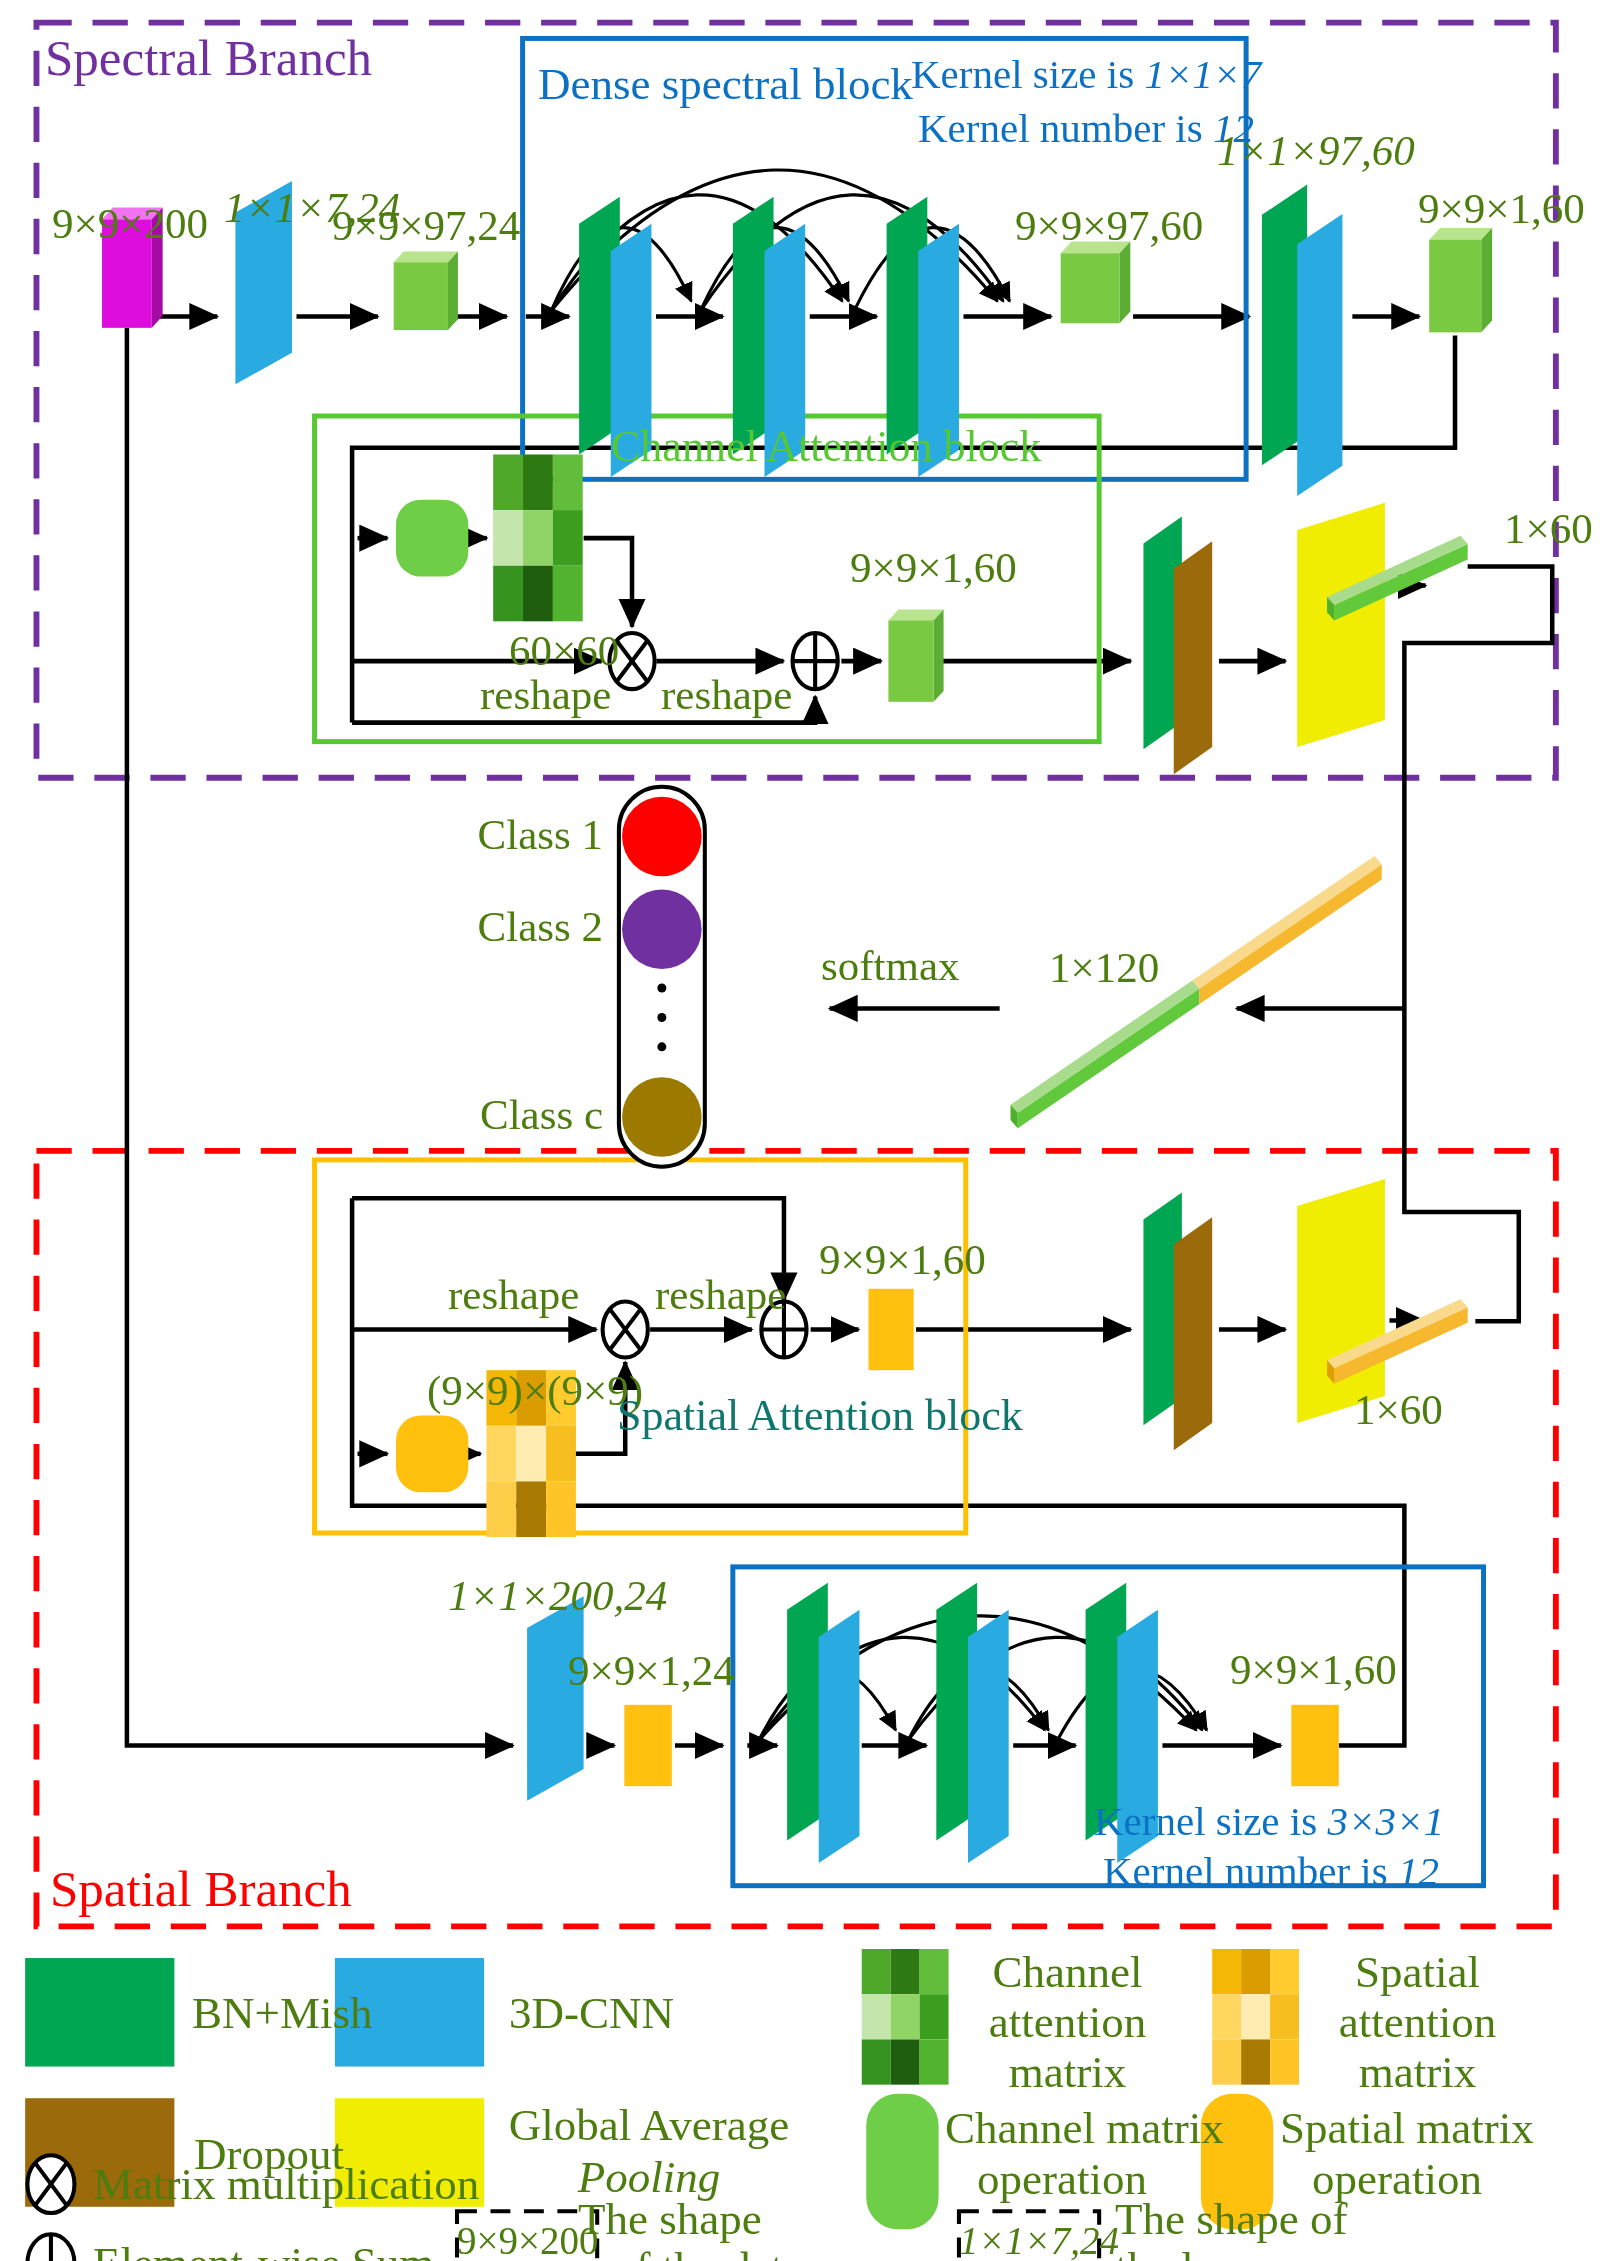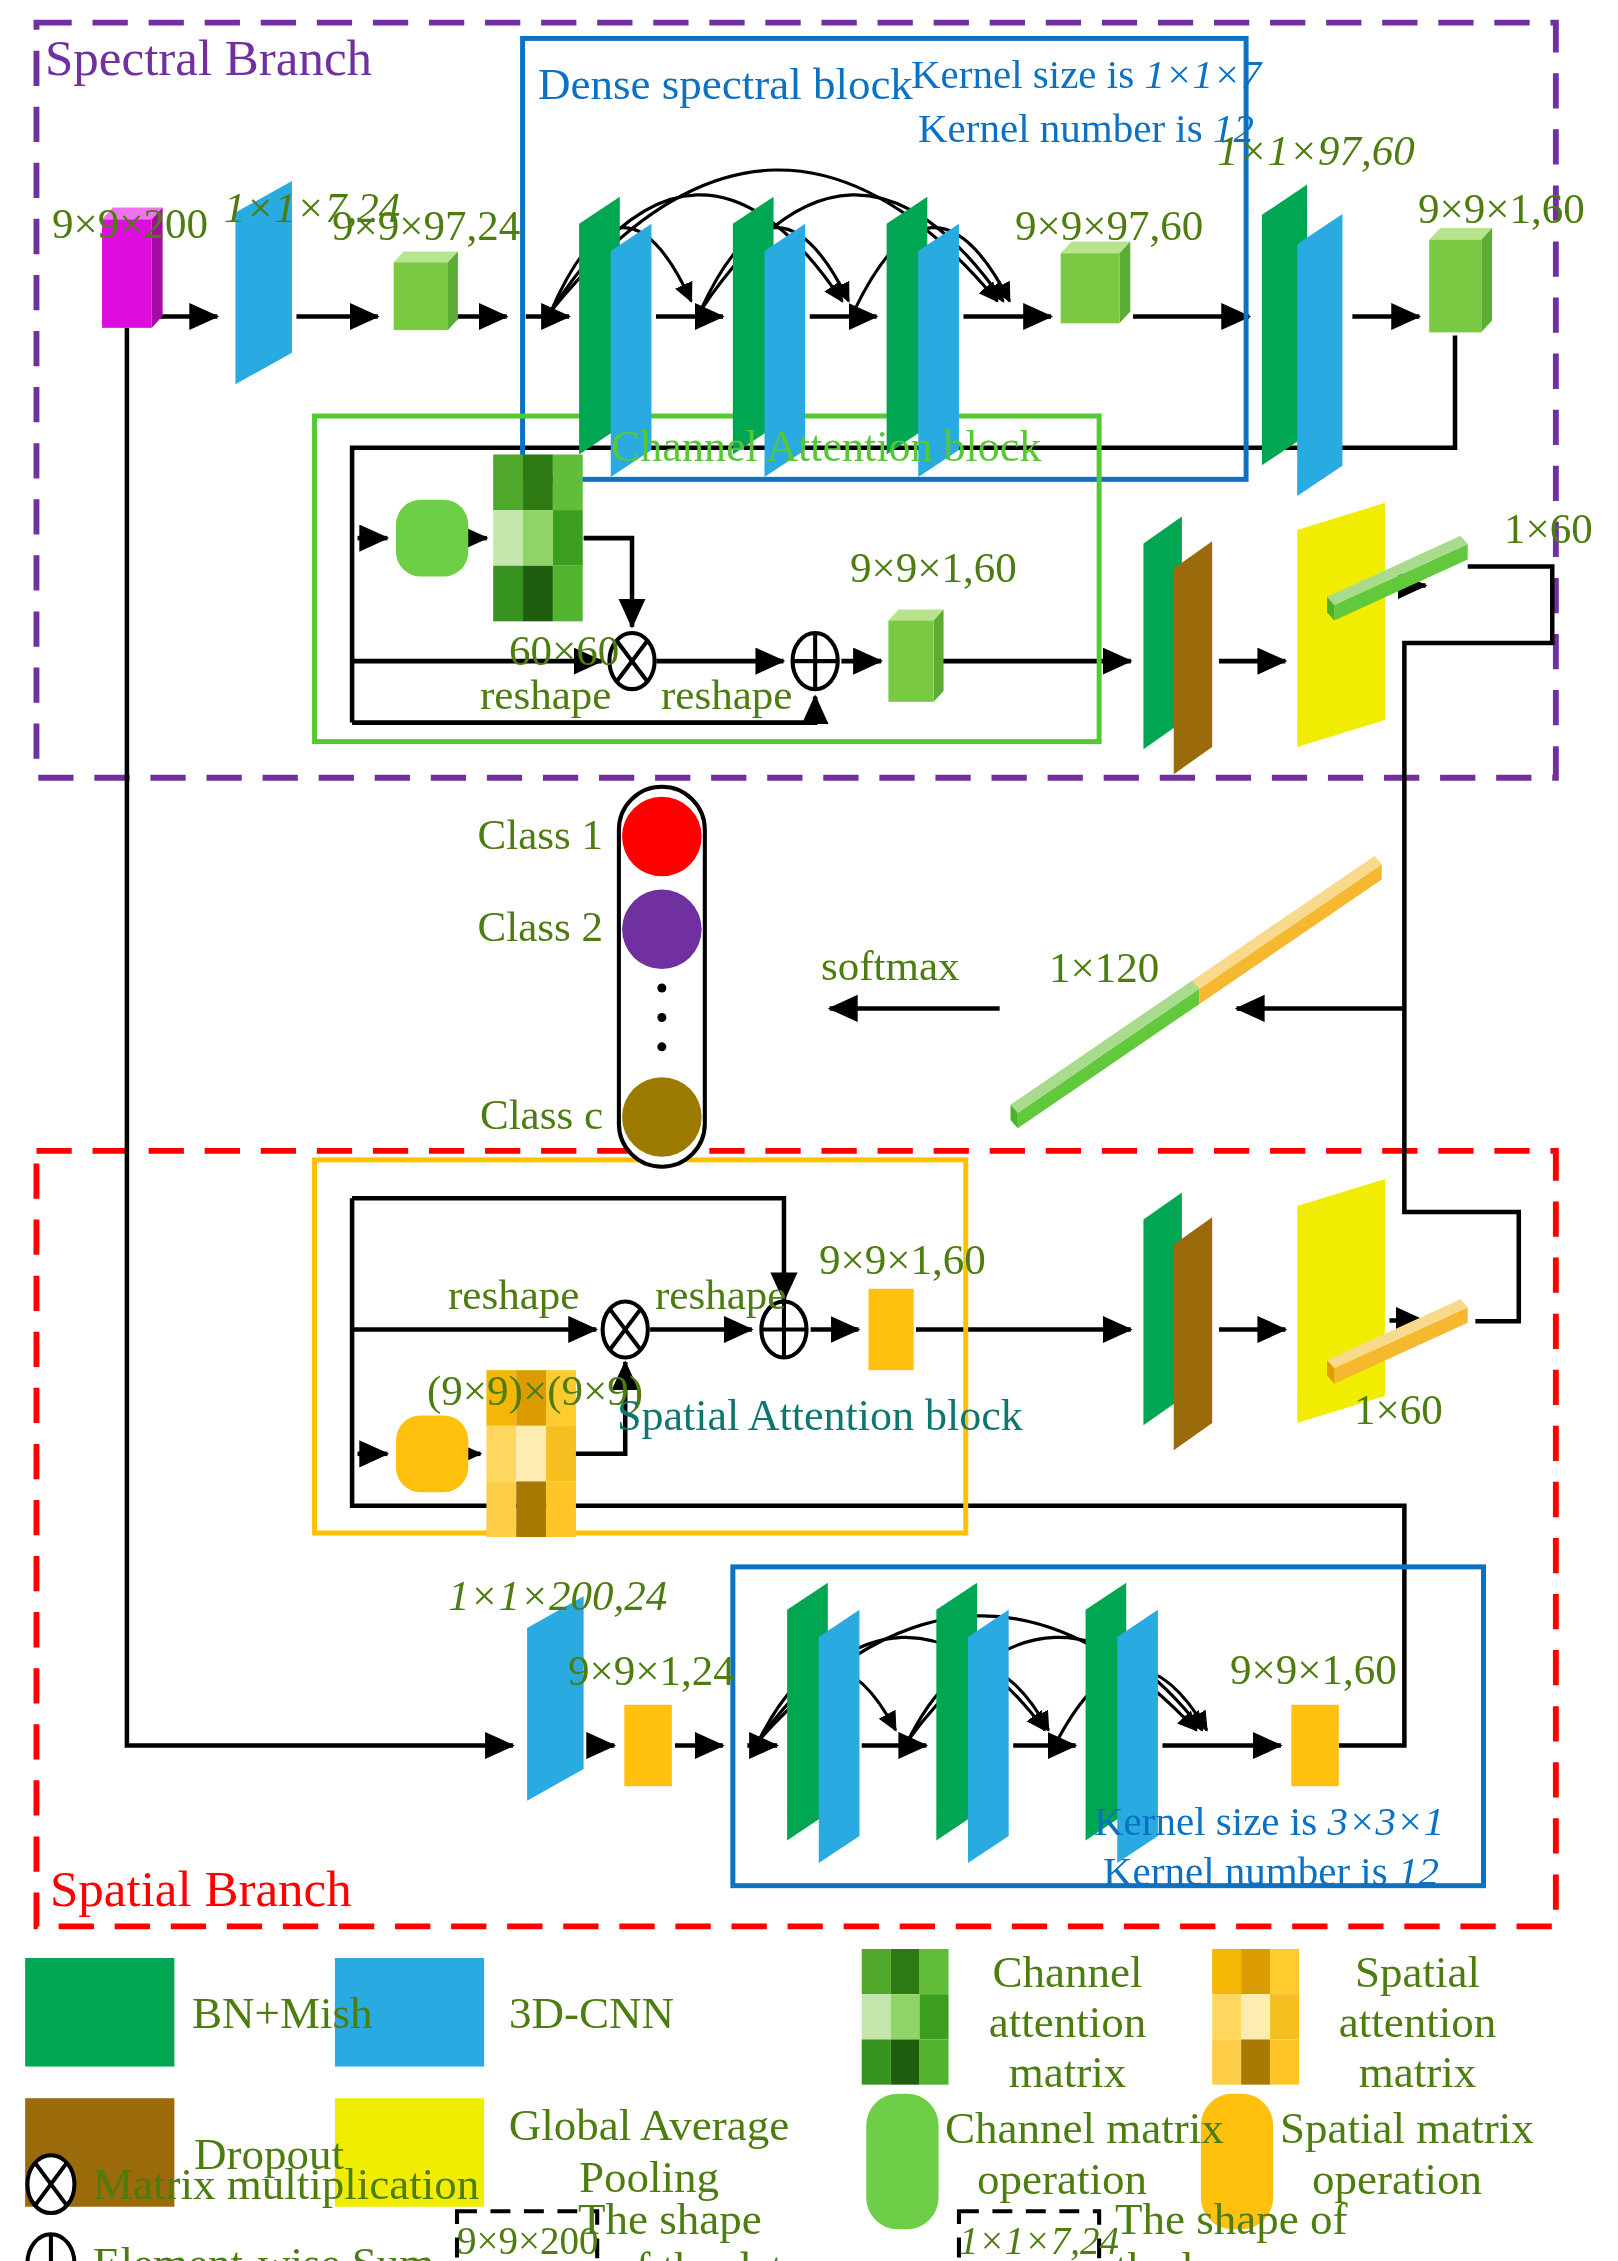--- a/index.html
+++ b/index.html
@@ -301,21 +301,21 @@
 <div class="txt" style="left:568px;top:1648px;">9×9×1,24</div>
 <div class="txt" style="left:1230px;top:1647px;">9×9×1,60</div>
 <div class="txt kern" style="left:1094px;top:1800px;"><span>Kernel size is </span><span class="it">3×3×1</span></div>
 <div class="txt kern" style="left:1103px;top:1850px;"><span>Kernel number is </span><span class="it">12</span></div>
 <div class="txt t-red" style="left:50px;top:1863px;">Spatial Branch</div>
 
 <div class="txt leg" style="left:192px;top:1990px;">BN+Mish</div>
 <div class="txt leg" style="left:509px;top:1990px;">3D-CNN</div>
 <div class="txt leg" style="left:194px;top:2131px;">Dropout</div>
 <div class="txt leg ctr" style="left:495px;top:2102px;width:308px;">Global Average</div>
-<div class="txt leg ctr" style="left:495px;top:2154px;width:308px;">Pooling</div>
+<div class="txt leg ctr" style="left:495px;top:2154px;width:308px;font-style:italic;">Pooling</div>
 <div class="txt leg ctr" style="left:959px;top:1949px;width:217px;">Channel</div>
 <div class="txt leg ctr" style="left:959px;top:1999px;width:217px;">attention</div>
 <div class="txt leg ctr" style="left:959px;top:2049px;width:217px;">matrix</div>
 <div class="txt leg ctr" style="left:1309px;top:1949px;width:217px;">Spatial</div>
 <div class="txt leg ctr" style="left:1309px;top:1999px;width:217px;">attention</div>
 <div class="txt leg ctr" style="left:1309px;top:2049px;width:217px;">matrix</div>
 <div class="txt leg" style="left:945px;top:2105px;">Channel matrix</div>
 <div class="txt leg" style="left:977px;top:2156px;">operation</div>
 <div class="txt leg" style="left:1280px;top:2105px;">Spatial matrix</div>
 <div class="txt leg" style="left:1312px;top:2156px;">operation</div>

